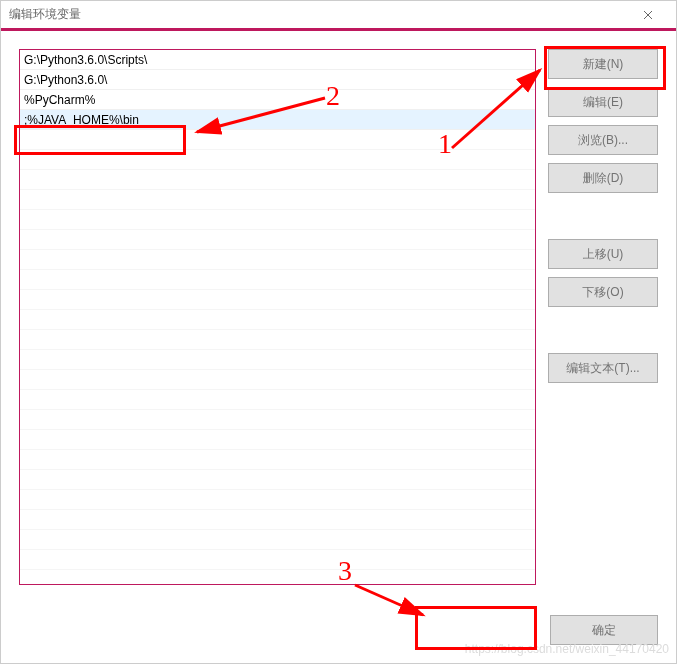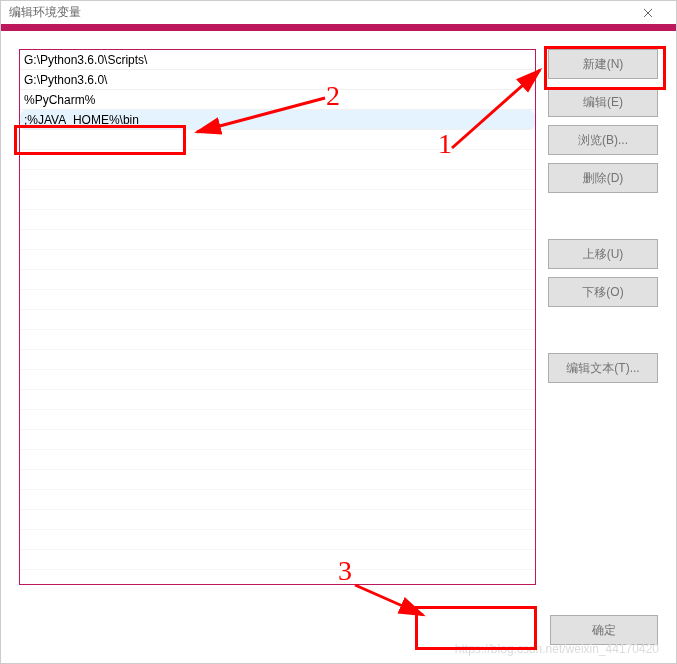--- a/index.html
+++ b/index.html
@@ -19,21 +19,21 @@
     .window {
       width: 100%;
       height: 100%;
       border: 1px solid #ccc;
       background: #fff;
       display: flex;
       flex-direction: column;
     }
     .titlebar {
       height: 30px;
-      border-bottom: 7px solid #be185d;
+      border-bottom: 3px solid #be185d;
       display: flex;
       align-items: center;
       padding: 0 8px;
       color: #666;
       font-size: 12px;
     }
     .titlebar-title {
       flex: 1;
     }
     .titlebar-close {
@@ -70,21 +70,20 @@
       height: 20px;
       line-height: 20px;
       padding: 0 4px;
       font-size: 12px;
       color: #000;
       border-bottom: 1px solid #f0f0f0;
       white-space: nowrap;
     }
     .list-item.selected {
       background: #e5f3ff;
-      border-radius: 6px;
     }
     .list-filler {
       height: 20px;
       border-bottom: 1px solid #f5f5f5;
     }
     .button-col {
       width: 110px;
       display: flex;
       flex-direction: column;
       gap: 8px;
@@ -148,21 +147,21 @@
     .anno-2 { top: 80px; left: 326px; }
     .anno-3 { top: 555px; left: 338px; }
     .arrow {
       position: absolute;
       pointer-events: none;
       z-index: 99;
     }
     .watermark {
       position: absolute;
       bottom: 8px;
-      right: 18px;
+      right: 8px;
       color: #dcdcdc;
       font-size: 12px;
       pointer-events: none;
       z-index: 50;
     }
   </style>
 </head>
 <body>
 
 <div class="window">

